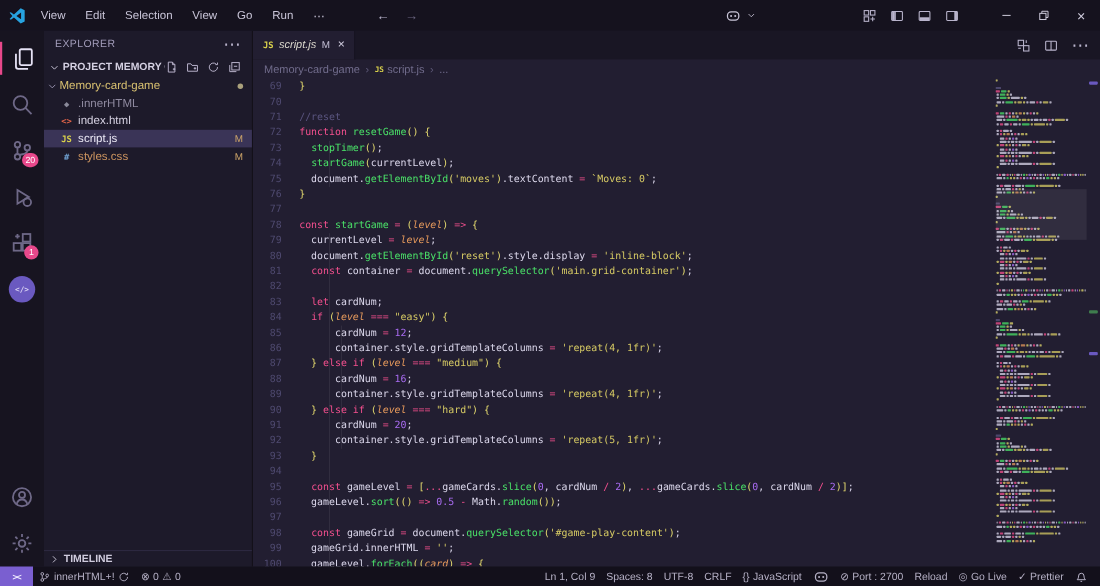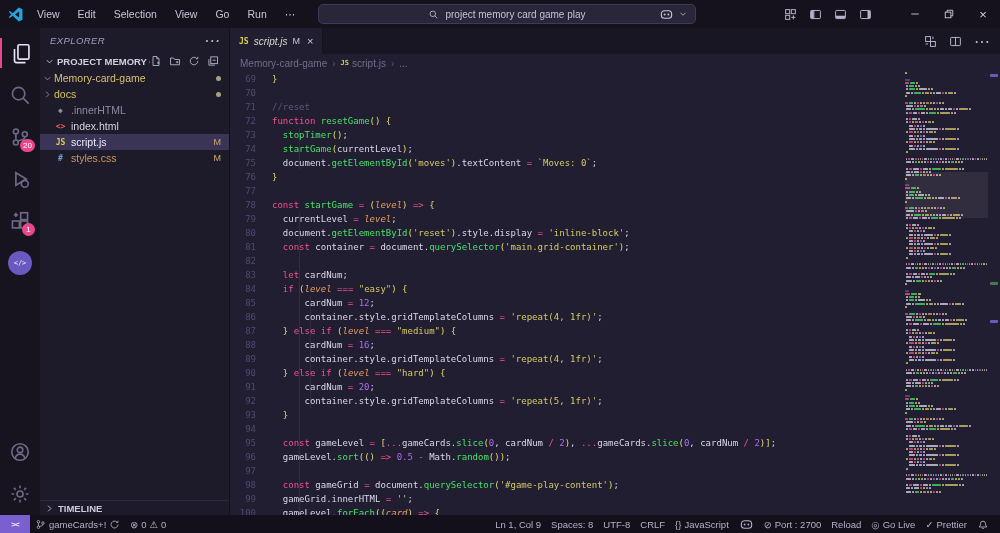--- a/index.html
+++ b/index.html
@@ -33,21 +33,21 @@
   .ab-item.active { color:#e6e2f5; }
   .ab-item.active::before { content:""; position:absolute; left:0; top:6px; bottom:6px; width:2px; background:var(--accent); }
   .ab-badge { position:absolute; right:5px; bottom:6px; min-width:13px; height:13px; border-radius:8px; background:var(--accent);
     color:#fff; font-size:8px; display:flex; align-items:center; justify-content:center; padding:0 3px; }
   .ab-spacer { flex:1; }
   .chat-circle { width:24px; height:24px; border-radius:50%; background:#6a59c0; color:#ddd7f5; font-size:7px; font-weight:bold;
     display:flex; align-items:center; justify-content:center; font-family:"DejaVu Sans Mono",monospace; }
 
   
   .sidebar { width:190px; background:var(--sidebarBg); display:flex; flex-direction:column; color:#b8b2ca; border-right:1px solid #131019; }
-  .sb-header { height:24px; display:flex; align-items:center; justify-content:space-between; padding:0 10px;font-style:italic; }
+  .sb-header { height:24px; display:flex; align-items:center; justify-content:space-between; padding:0 10px; }
   .sb-header .ttl { font-size:9.5px; letter-spacing:.4px; color:#a49ebc; }
   .sb-section { height:18px; display:flex; align-items:center; padding:0 4px 0 4px; font-weight:bold; font-size:9.5px; color:#d4d0e2; }
   .sb-section .label { flex:1; white-space:nowrap; overflow:hidden; margin-left:2px; }
   .sb-actions { display:flex; gap:7px; color:#b8b2ca; padding-right:6px; }
   #tree { display:flex; flex-direction:column; }
   .tree-row { height:16px; display:flex; align-items:center; font-size:10.5px; padding-right:8px; position:relative; }
   .tree-row.selected { background:#3a3457; color:#eceaf6; }
   .tree-chevron { width:14px; display:flex; justify-content:center; color:#9d97b4; flex:none; }
   .tree-ficon { width:13px; margin-right:4px; display:flex; justify-content:center; font-size:8px; font-weight:bold;
     font-family:"DejaVu Sans Mono",monospace; flex:none; }
@@ -113,29 +113,20 @@
       <span class="menu-item">Selection</span>
       <span class="menu-item">View</span>
       <span class="menu-item">Go</span>
       <span class="menu-item">Run</span>
       <span class="menu-item">⋯</span>
     </nav>
   <div class="nav-arrows">
     <span>←</span>
     <span class="fwd">→</span>
   </div>
-  <div class="searchbox">
-    <span class="icon">
-        <svg width="11" height="11" viewBox="0 0 16 16" fill="none" stroke="currentColor" stroke-width="1.2">
-          <circle cx="7" cy="7" r="4"></circle>
-          <path d="m10 10 3.5 3.5"></path>
-        </svg>
-      </span>
-    <span>project memory card game play</span>
-  </div>
   <div class="tb-right">
     <div class="copilot-group">
       <span class="icon">
           <svg width="15" height="15" viewBox="0 0 16 16" fill="none" stroke="currentColor" stroke-width="1.2">
             <rect x="2.5" y="4" width="11" height="8" rx="3.5"></rect>
             <circle cx="6" cy="8" r="1" fill="currentColor" stroke="none"></circle>
             <circle cx="10" cy="8" r="1" fill="currentColor" stroke="none"></circle>
           </svg>
         </span>
       <span class="icon">
@@ -305,29 +296,20 @@
         <div class="tree-row">
           <span class="tree-chevron icon">
             <svg width="11" height="11" viewBox="0 0 16 16" fill="none" stroke="currentColor" stroke-width="1.2">
               <path d="m4 6 4 4 4-4"></path>
             </svg>
           </span>
           <span class="tree-label" style="color:#d8c070">Memory-card-game</span>
           <span class="dot-badge"></span>
         </div>
         <div class="tree-row">
-          <span class="tree-chevron icon">
-            <svg width="11" height="11" viewBox="0 0 16 16" fill="none" stroke="currentColor" stroke-width="1.2">
-              <path d="m6 4 4 4-4 4"></path>
-            </svg>
-          </span>
-          <span class="tree-label" style="color:#d5c25e">docs</span>
-          <span class="dot-badge"></span>
-        </div>
-        <div class="tree-row">
           <span class="tree-chevron"></span>
           <span class="tree-ficon" style="color:#8a8a9a">◆</span>
           <span class="tree-label" style="color:#8f8aa0">.innerHTML</span>
         </div>
         <div class="tree-row">
           <span class="tree-chevron"></span>
           <span class="tree-ficon" style="color:#e3654a">&lt;&gt;</span>
           <span class="tree-label" style="color:#d6d2e2">index.html</span>
         </div>
         <div class="tree-row selected">
@@ -1543,21 +1525,21 @@
   <div class="status-left">
     <div class="status-item">
       <span class="icon">
           <svg width="11" height="11" viewBox="0 0 16 16" fill="none" stroke="currentColor" stroke-width="1.2">
             <circle cx="5" cy="4" r="1.8"></circle>
             <circle cx="5" cy="12" r="1.8"></circle>
             <circle cx="11.5" cy="6" r="1.8"></circle>
             <path d="M5 6v4M11.5 8c0 2.5-3.5 2-5.5 3"></path>
           </svg>
         </span>
-      <span>gameCards+!</span>
+      <span>innerHTML+!</span>
       <span class="icon">
           <svg width="11" height="11" viewBox="0 0 16 16" fill="none" stroke="currentColor" stroke-width="1.2">
             <path d="M13 8a5 5 0 1 1-1.5-3.5"></path>
             <path d="M13 2.5V5h-2.5"></path>
           </svg>
         </span>
     </div>
     <div class="status-item">
       <span class="icon">⊗</span>
       <span>0</span>

